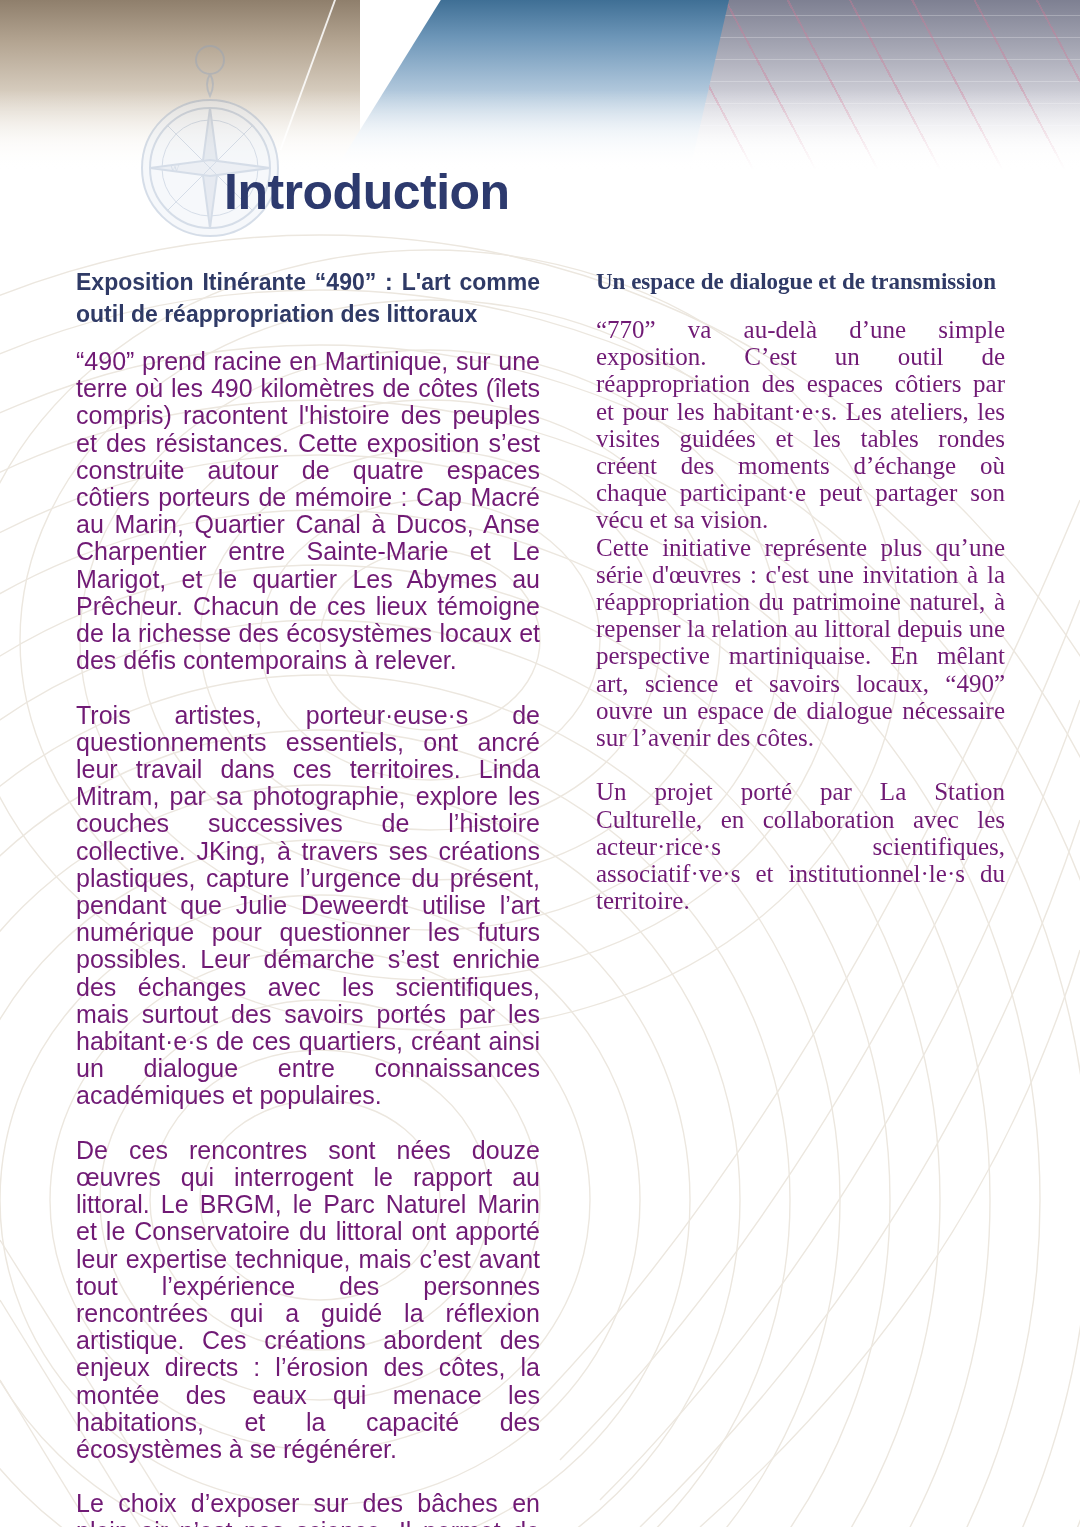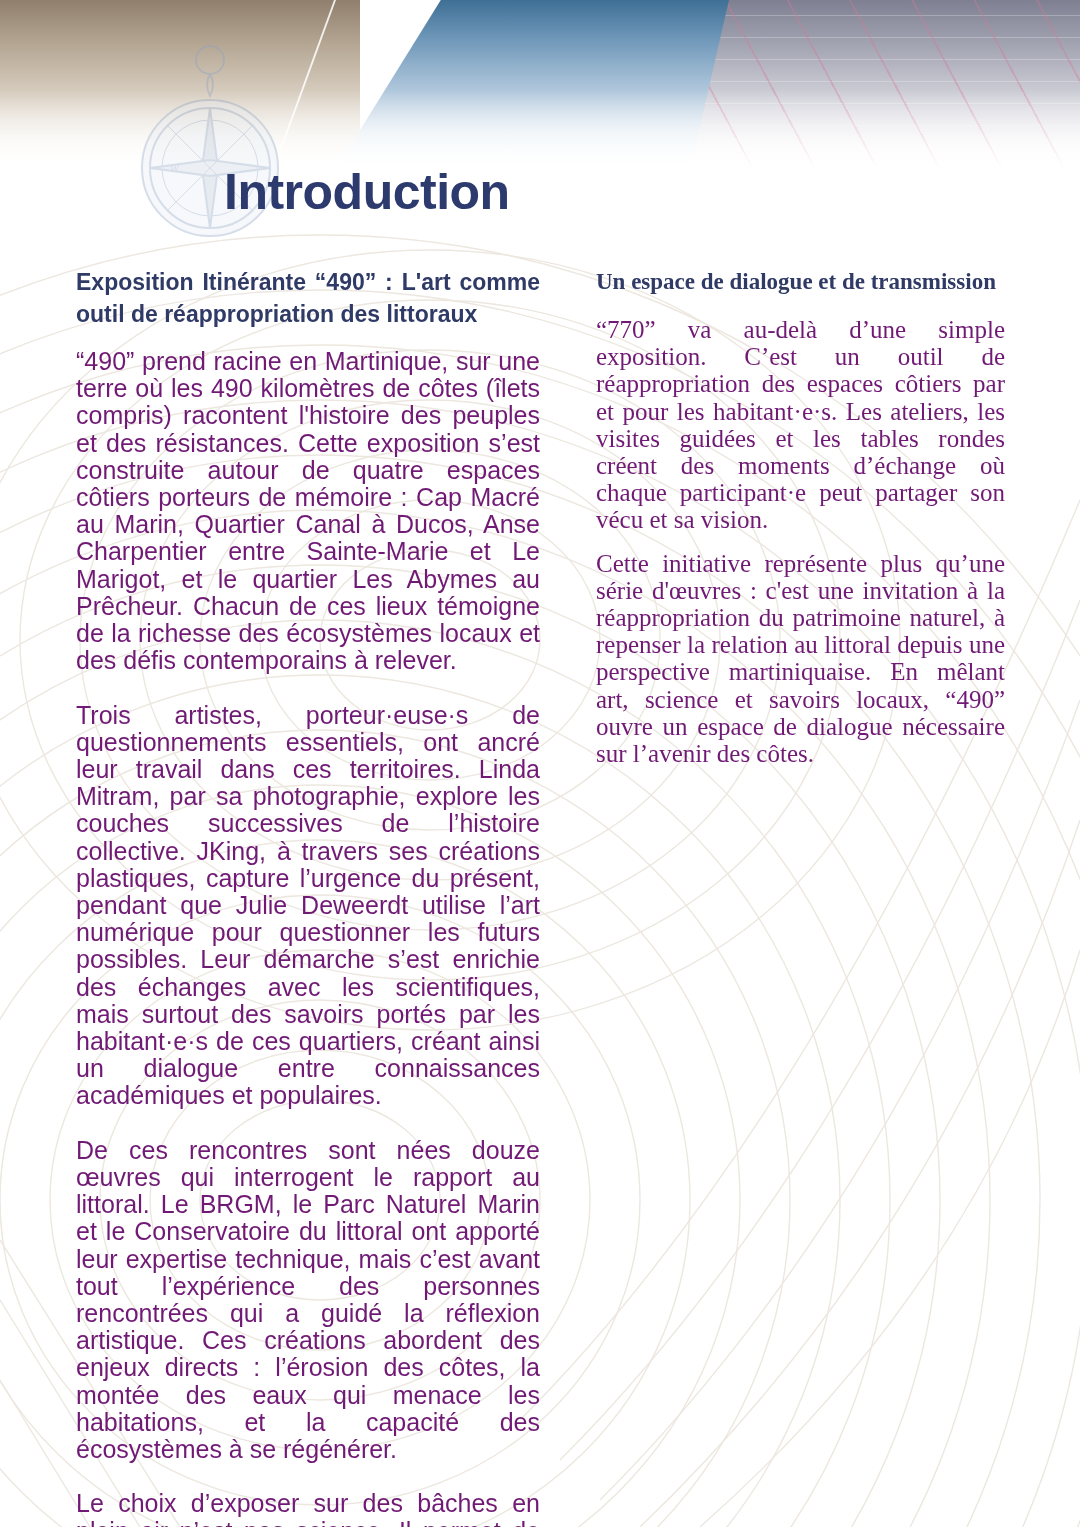--- a/index.html
+++ b/index.html
@@ -107,21 +107,21 @@
 
   .para {
     margin: 0;
     font-size: 25px;
     line-height: 27.2px;
     color: #701a75;
     text-align: justify;
     hyphens: none;
   }
   .para + .para.spaced { margin-top: 27.2px; }
-  .para.tight { margin-top: 16px; }
+  .para.tight { margin-top: 0; }
 </style>
 </head>
 <body>
 
 <svg class="contours" viewBox="0 0 1080 1527" xmlns="http://www.w3.org/2000/svg">
   <g fill="none" stroke="#ece7df" stroke-width="1.4">
 
     <ellipse cx="320" cy="1200" rx="120" ry="100"></ellipse>
     <ellipse cx="320" cy="1200" rx="170" ry="150"></ellipse>
     <ellipse cx="320" cy="1200" rx="220" ry="200"></ellipse>
@@ -189,13 +189,14 @@
   <p class="para">“490” prend racine en Martinique, sur une terre où les 490 kilomètres de côtes (îlets compris) racontent l'histoire des peuples et des résistances. Cette exposition s’est construite autour de quatre espaces côtiers porteurs de mémoire : Cap Macré au Marin, Quartier Canal à Ducos, Anse Charpentier entre Sainte-Marie et Le Marigot, et le quartier Les Abymes au Prêcheur. Chacun de ces lieux témoigne de la richesse des écosystèmes locaux et des défis contemporains à relever.</p>
   <p class="para spaced">Trois artistes, porteur·euse·s de questionnements essentiels, ont ancré leur travail dans ces territoires. Linda Mitram, par sa photographie, explore les couches successives de l’histoire collective. JKing, à travers ses créations plastiques, capture l’urgence du présent, pendant que Julie Deweerdt utilise l’art numérique pour questionner les futurs possibles. Leur démarche s’est enrichie des échanges avec les scientifiques, mais surtout des savoirs portés par les habitant·e·s de ces quartiers, créant ainsi un dialogue entre connaissances académiques et populaires.</p>
   <p class="para spaced">De ces rencontres sont nées douze œuvres qui interrogent le rapport au littoral. Le BRGM, le Parc Naturel Marin et le Conservatoire du littoral ont apporté leur expertise technique, mais c’est avant tout l’expérience des personnes rencontrées qui a guidé la réflexion artistique. Ces créations abordent des enjeux directs : l’érosion des côtes, la montée des eaux qui menace les habitations, et la capacité des écosystèmes à se régénérer.</p>
   <p class="para spaced">Le choix d’exposer sur des bâches en plein air n’est pas science. Il permet de sortir l’art des espaces institutionnels traditionnels pour le ramener dans les quartiers, les chemins, les lieux de vie. Cette exposition itinérante sera diffusée à travers la Martinique.</p>
 </section>
 
 <section class="column right">
   <h2 class="section-heading">Un espace de dialogue et de transmission</h2>
   <p class="para">“770” va au-delà d’une simple exposition. C’est un outil de réappropriation des espaces côtiers par et pour les habitant·e·s. Les ateliers, les visites guidées et les tables rondes créent des moments d’échange où chaque participant·e peut partager son vécu et sa vision.</p>
   <p class="para tight">Cette initiative représente plus qu’une série d'œuvres : c'est une invitation à la réappropriation du patrimoine naturel, à repenser la relation au littoral depuis une perspective martiniquaise. En mêlant art, science et savoirs locaux, “490” ouvre un espace de dialogue nécessaire sur l’avenir des côtes.</p>
+  <p class="para spaced">Un projet porté par La Station Culturelle, en collaboration avec les acteur·rice·s scientifiques, associatif·ve·s et institutionnel·le·s du territoire.</p>
 </section>
 
 </body></html>

